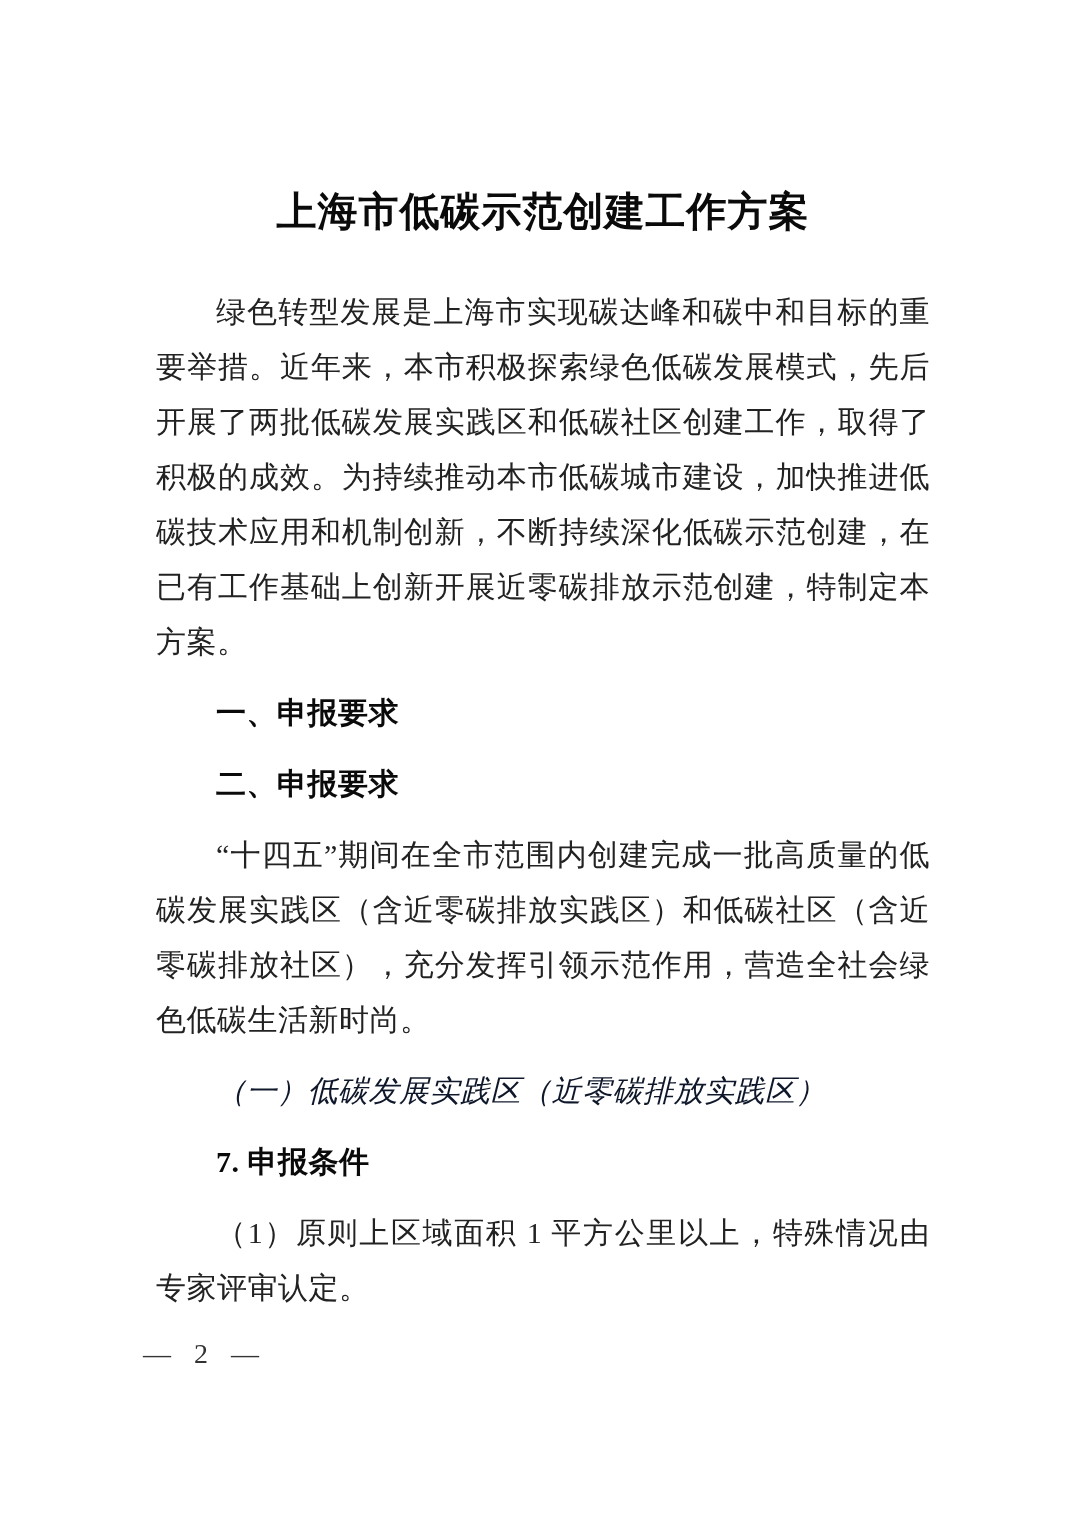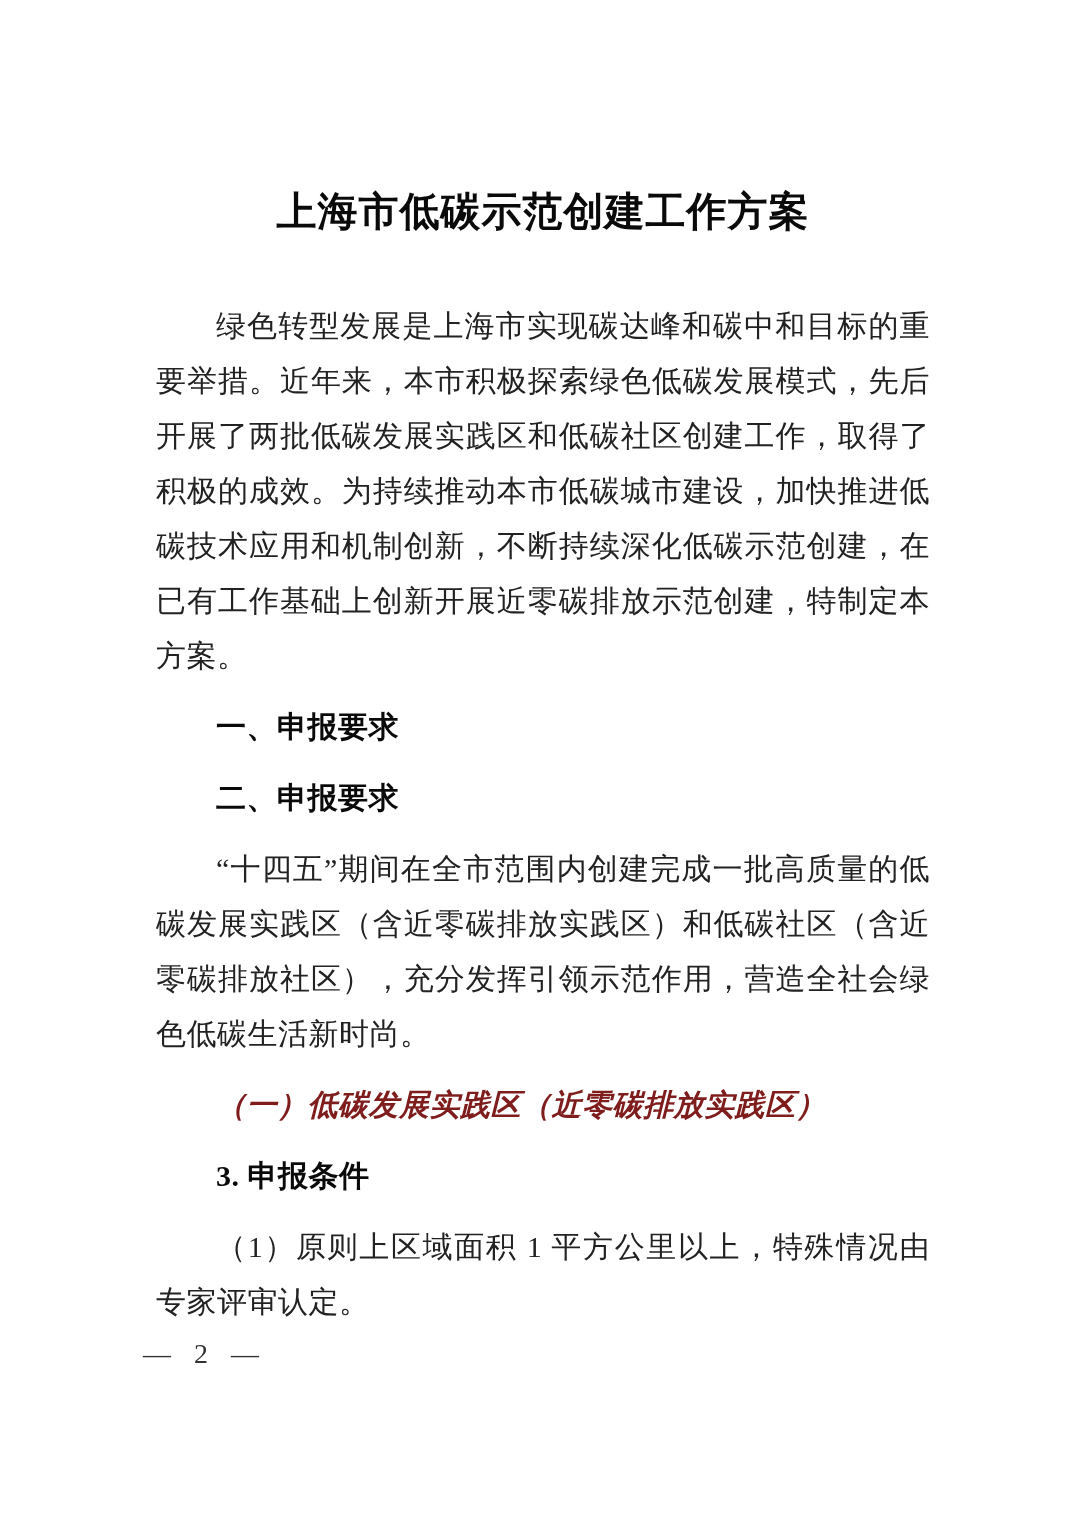--- a/index.html
+++ b/index.html
@@ -15,21 +15,21 @@
     color: #151515;
     overflow: hidden;
   }
   .page {
     position: absolute;
     left: 140px;
     top: 188px;
     width: 806px;
   }
   .doc-title {
-    margin: 0 0 62px 0;
+    margin: 0 0 48px 0;
     text-align: center;
     font-size: 40px;
     font-weight: bold;
     letter-spacing: 1px;
     line-height: 1.2;
     font-family: "Liberation Serif", serif;
     color: #0a0a0a;
   }
   .doc-body .block {
     margin: 16px;
@@ -45,23 +45,23 @@
     color: #222222;
   }
   .doc-body .heading1 {
     text-indent: 2em;
     font-family: "Liberation Sans", sans-serif;
     font-weight: bold;
     color: #0a0a0a;
   }
   .doc-body .heading2 {
     text-indent: 2em;
-    font-weight: bold;
+    font-weight: normal;
     font-style: italic;
-    color: #7f1d1d;
+    color: #0f172a;
   }
   .doc-body .heading3 {
     text-indent: 2em;
     font-weight: bold;
     color: #0a0a0a;
   }
   .page-footer {
     position: absolute;
     left: 143px;
     top: 1338px;
@@ -75,18 +75,18 @@
 <body>
 
 <div class="page">
   <h1 class="doc-title">上海市低碳示范创建工作方案</h1>
   <div class="doc-body">
       <div class="block paragraph">绿色转型发展是上海市实现碳达峰和碳中和目标的重要举措。近年来，本市积极探索绿色低碳发展模式，先后开展了两批低碳发展实践区和低碳社区创建工作，取得了积极的成效。为持续推动本市低碳城市建设，加快推进低碳技术应用和机制创新，不断持续深化低碳示范创建，在已有工作基础上创新开展近零碳排放示范创建，特制定本方案。</div>
       <div class="block heading1">一、申报要求</div>
       <div class="block heading1">二、申报要求</div>
       <div class="block paragraph">“十四五”期间在全市范围内创建完成一批高质量的低碳发展实践区（含近零碳排放实践区）和低碳社区（含近零碳排放社区），充分发挥引领示范作用，营造全社会绿色低碳生活新时尚。</div>
       <div class="block heading2">（一）低碳发展实践区（近零碳排放实践区）</div>
-      <div class="block heading3">3. 申报条件</div>
+      <div class="block heading3">7. 申报条件</div>
       <div class="block paragraph">（1）原则上区域面积 1 平方公里以上，特殊情况由专家评审认定。</div>
     </div>
 </div>
 
 <div class="page-footer">— 2 —</div>
 
 </body></html>

